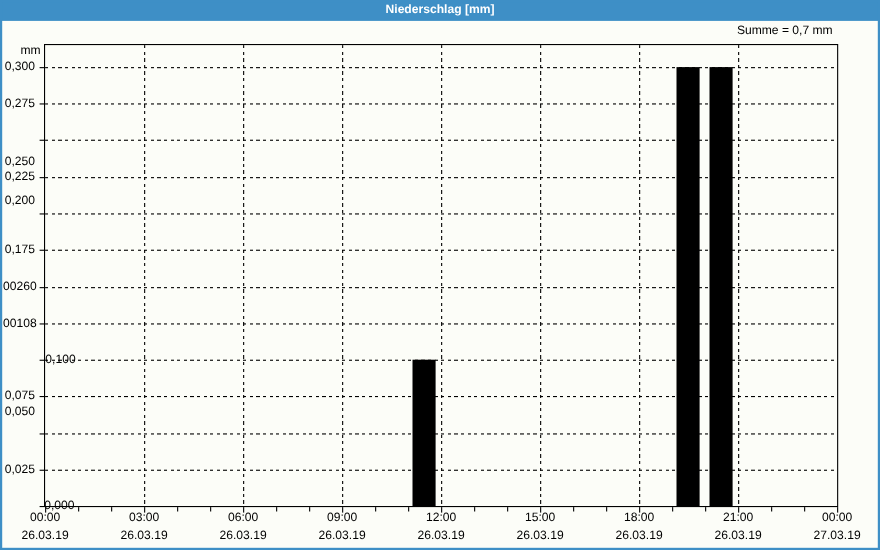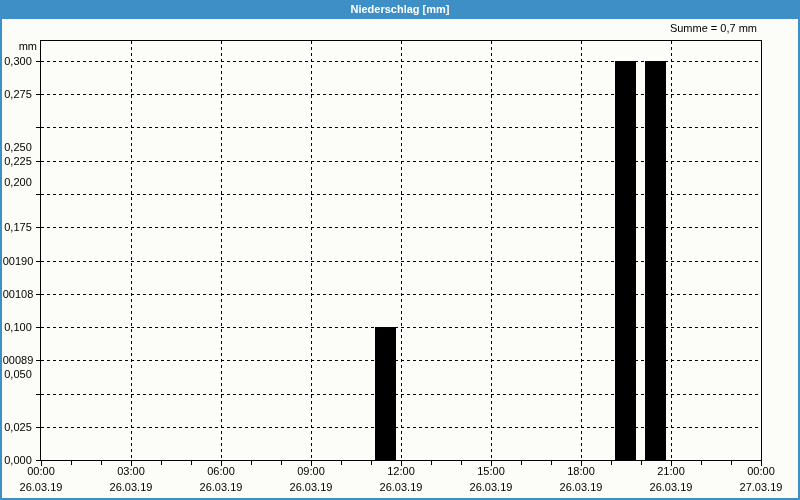--- a/index.html
+++ b/index.html
@@ -65,33 +65,33 @@
       <div class="ylabel" style="top: 88px;">0,275</div>
       <div class="ytick" style="left: 36px; top: 127px;"></div>
       <div class="ylabel" style="top: 121px; margin-top: 20px;">0,250</div>
       <div class="ytick" style="left: 36px; top: 161px;"></div>
       <div class="ylabel" style="top: 155px;">0,225</div>
       <div class="ytick" style="left: 36px; top: 194px;"></div>
       <div class="ylabel" style="top: 176px;">0,200</div>
       <div class="ytick" style="left: 36px; top: 227px;"></div>
       <div class="ylabel" style="top: 221px;">0,175</div>
       <div class="ytick" style="left: 36px; top: 261px;"></div>
-      <div class="ylabel" style="top: 255px;">00190</div>
+      <div class="ylabel" style="top: 255px;">00260</div>
       <div class="ytick" style="left: 36px; top: 294px;"></div>
       <div class="ylabel" style="top: 288px;">00108</div>
       <div class="ytick" style="left: 36px; top: 327px;"></div>
-      <div class="ylabel" style="top: 321px;">0,100</div>
+      <div class="ylabel" style="top: 321px; padding-left: 37px;">0,100</div>
       <div class="ytick" style="left: 36px; top: 360px;"></div>
-      <div class="ylabel" style="top: 354px;">00089</div>
+      <div class="ylabel" style="top: 354px;">0,075</div>
       <div class="ytick" style="left: 36px; top: 394px;"></div>
       <div class="ylabel" style="top: 368px;">0,050</div>
       <div class="ytick" style="left: 36px; top: 427px;"></div>
       <div class="ylabel" style="top: 421px;">0,025</div>
       <div class="ytick" style="left: 36px; top: 460px;"></div>
-      <div class="ylabel" style="top: 454px;">0,000</div>
+      <div class="ylabel" style="top: 454px; margin-left: 36px;">0,000</div>
       <div class="xtick" style="left: 41px; top: 461px; height: 5px;"></div>
       <div class="xtick" style="left: 71px; top: 461px; height: 4px;"></div>
       <div class="xtick" style="left: 101px; top: 461px; height: 4px;"></div>
       <div class="xtick" style="left: 131px; top: 461px; height: 5px;"></div>
       <div class="xtick" style="left: 161px; top: 461px; height: 4px;"></div>
       <div class="xtick" style="left: 191px; top: 461px; height: 4px;"></div>
       <div class="xtick" style="left: 221px; top: 461px; height: 5px;"></div>
       <div class="xtick" style="left: 251px; top: 461px; height: 4px;"></div>
       <div class="xtick" style="left: 281px; top: 461px; height: 4px;"></div>
       <div class="xtick" style="left: 311px; top: 461px; height: 5px;"></div>

